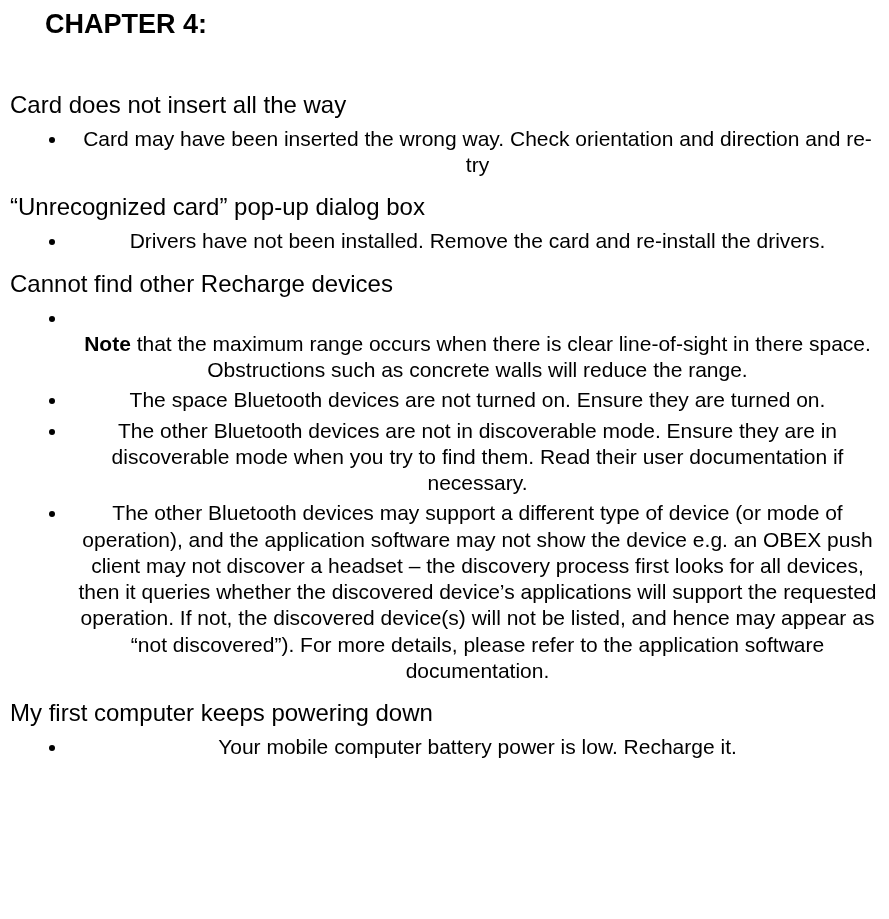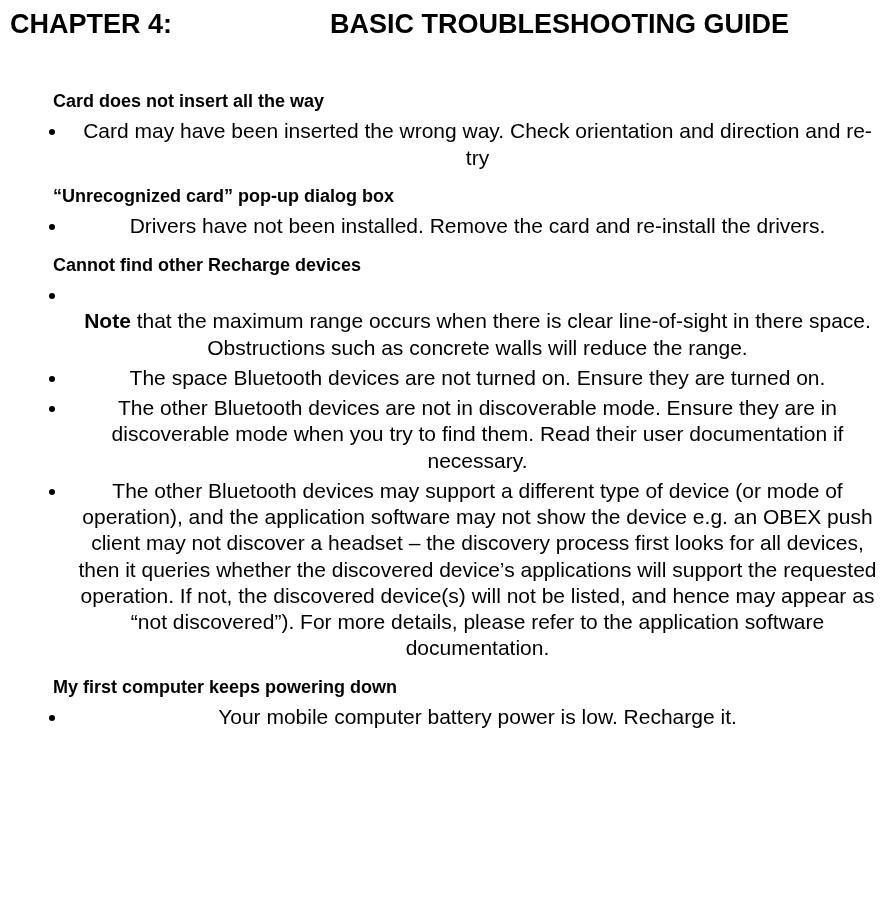--- a/index.html
+++ b/index.html
@@ -14,51 +14,50 @@
     }
     .chapter-header {
       display: flex;
       font-weight: bold;
       font-size: 27px;
       margin-bottom: 48px;
     }
     .chapter-num {
       width: 320px;
       flex-shrink: 0;
+      margin-left: 35px;
     }
     .chapter-title {
       flex: 1;
     }
     .section-heading {
-      font-weight: bold;
-      font-size: 18px;
+      font-weight: normal;
+      font-size: 24px;
       margin-top: 14px;
       margin-bottom: 6px;
-      margin-left: 43px;
     }
     ul {
       margin-top: 0;
       margin-bottom: 10px;
       padding-left: 58px;
     }
     li {
       text-align: center;
       margin-bottom: 4px;
       padding-left: 8px;
     }
     li .note-label {
       font-weight: bold;
     }
   </style>
 </head>
 <body>
 
 <div class="chapter-header">
   <div class="chapter-num">CHAPTER 4:</div>
-  <div class="chapter-title">BASIC TROUBLESHOOTING GUIDE</div>
 </div>
 
 <div class="section-heading">Card does not insert all the way</div>
 <ul>
   <li>Card may have been inserted the wrong way.  Check orientation and direction and re-try</li>
 </ul>
 
 <div class="section-heading">“Unrecognized card” pop-up dialog box</div>
 <ul>
   <li>Drivers have not been installed.  Remove the card and re-install the drivers.</li>

